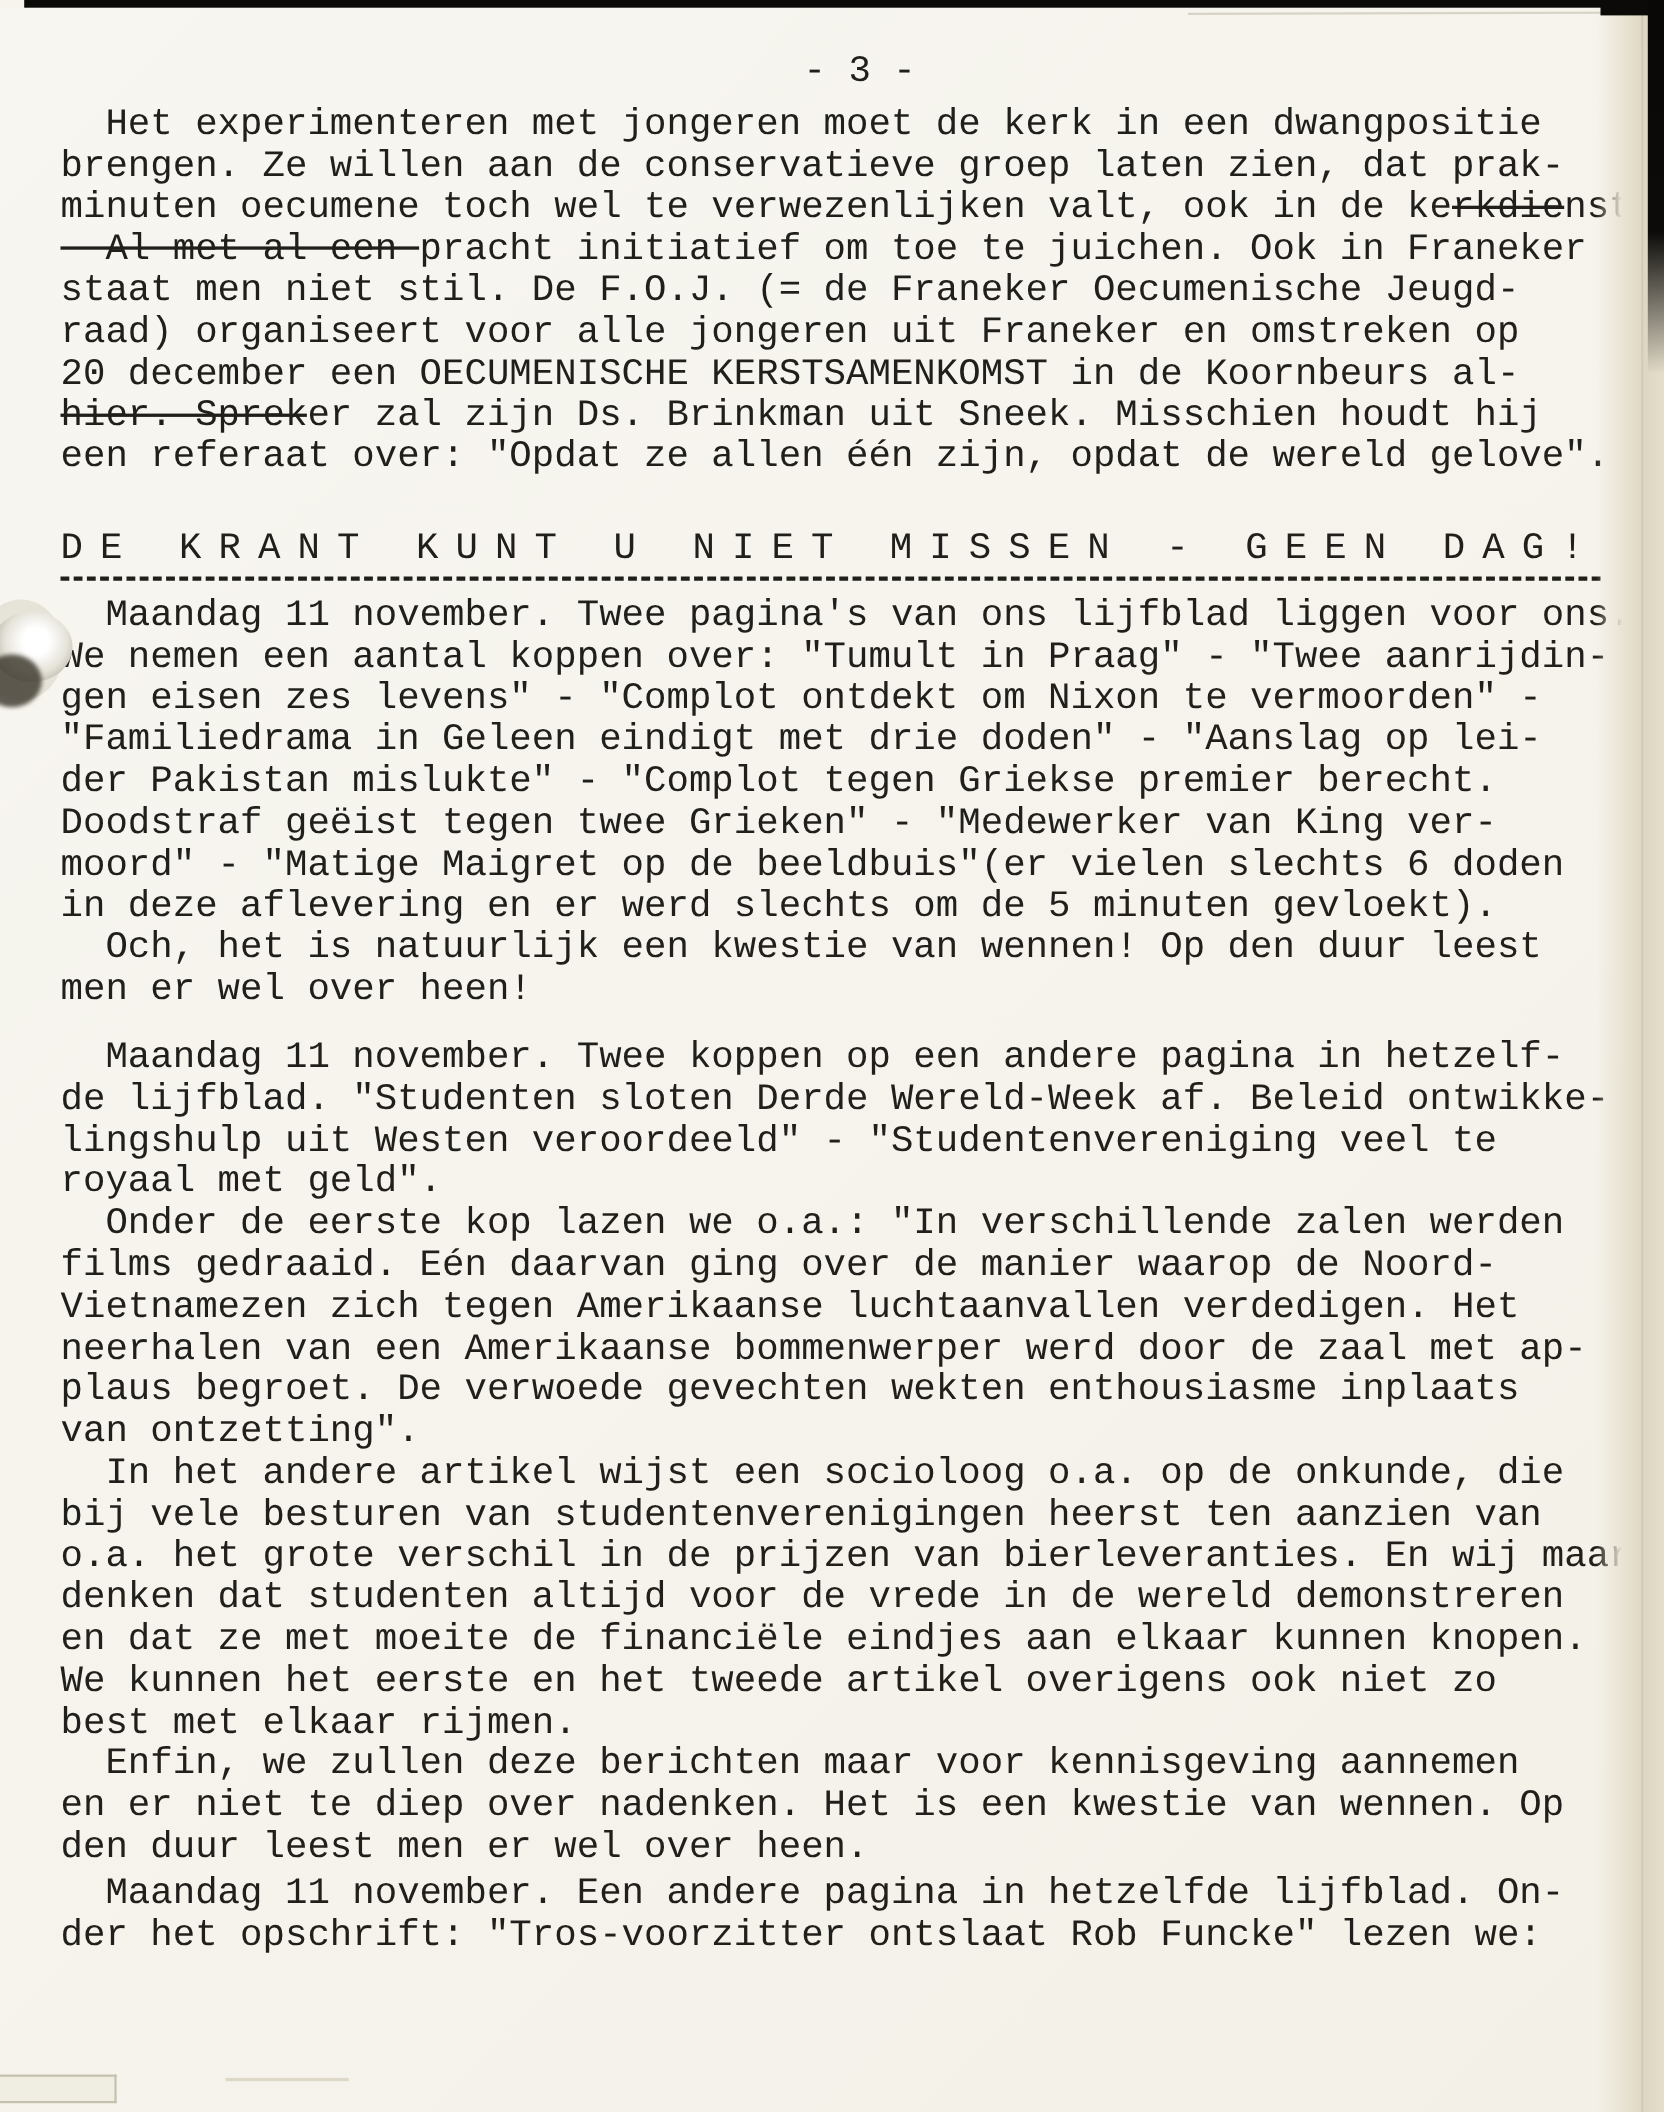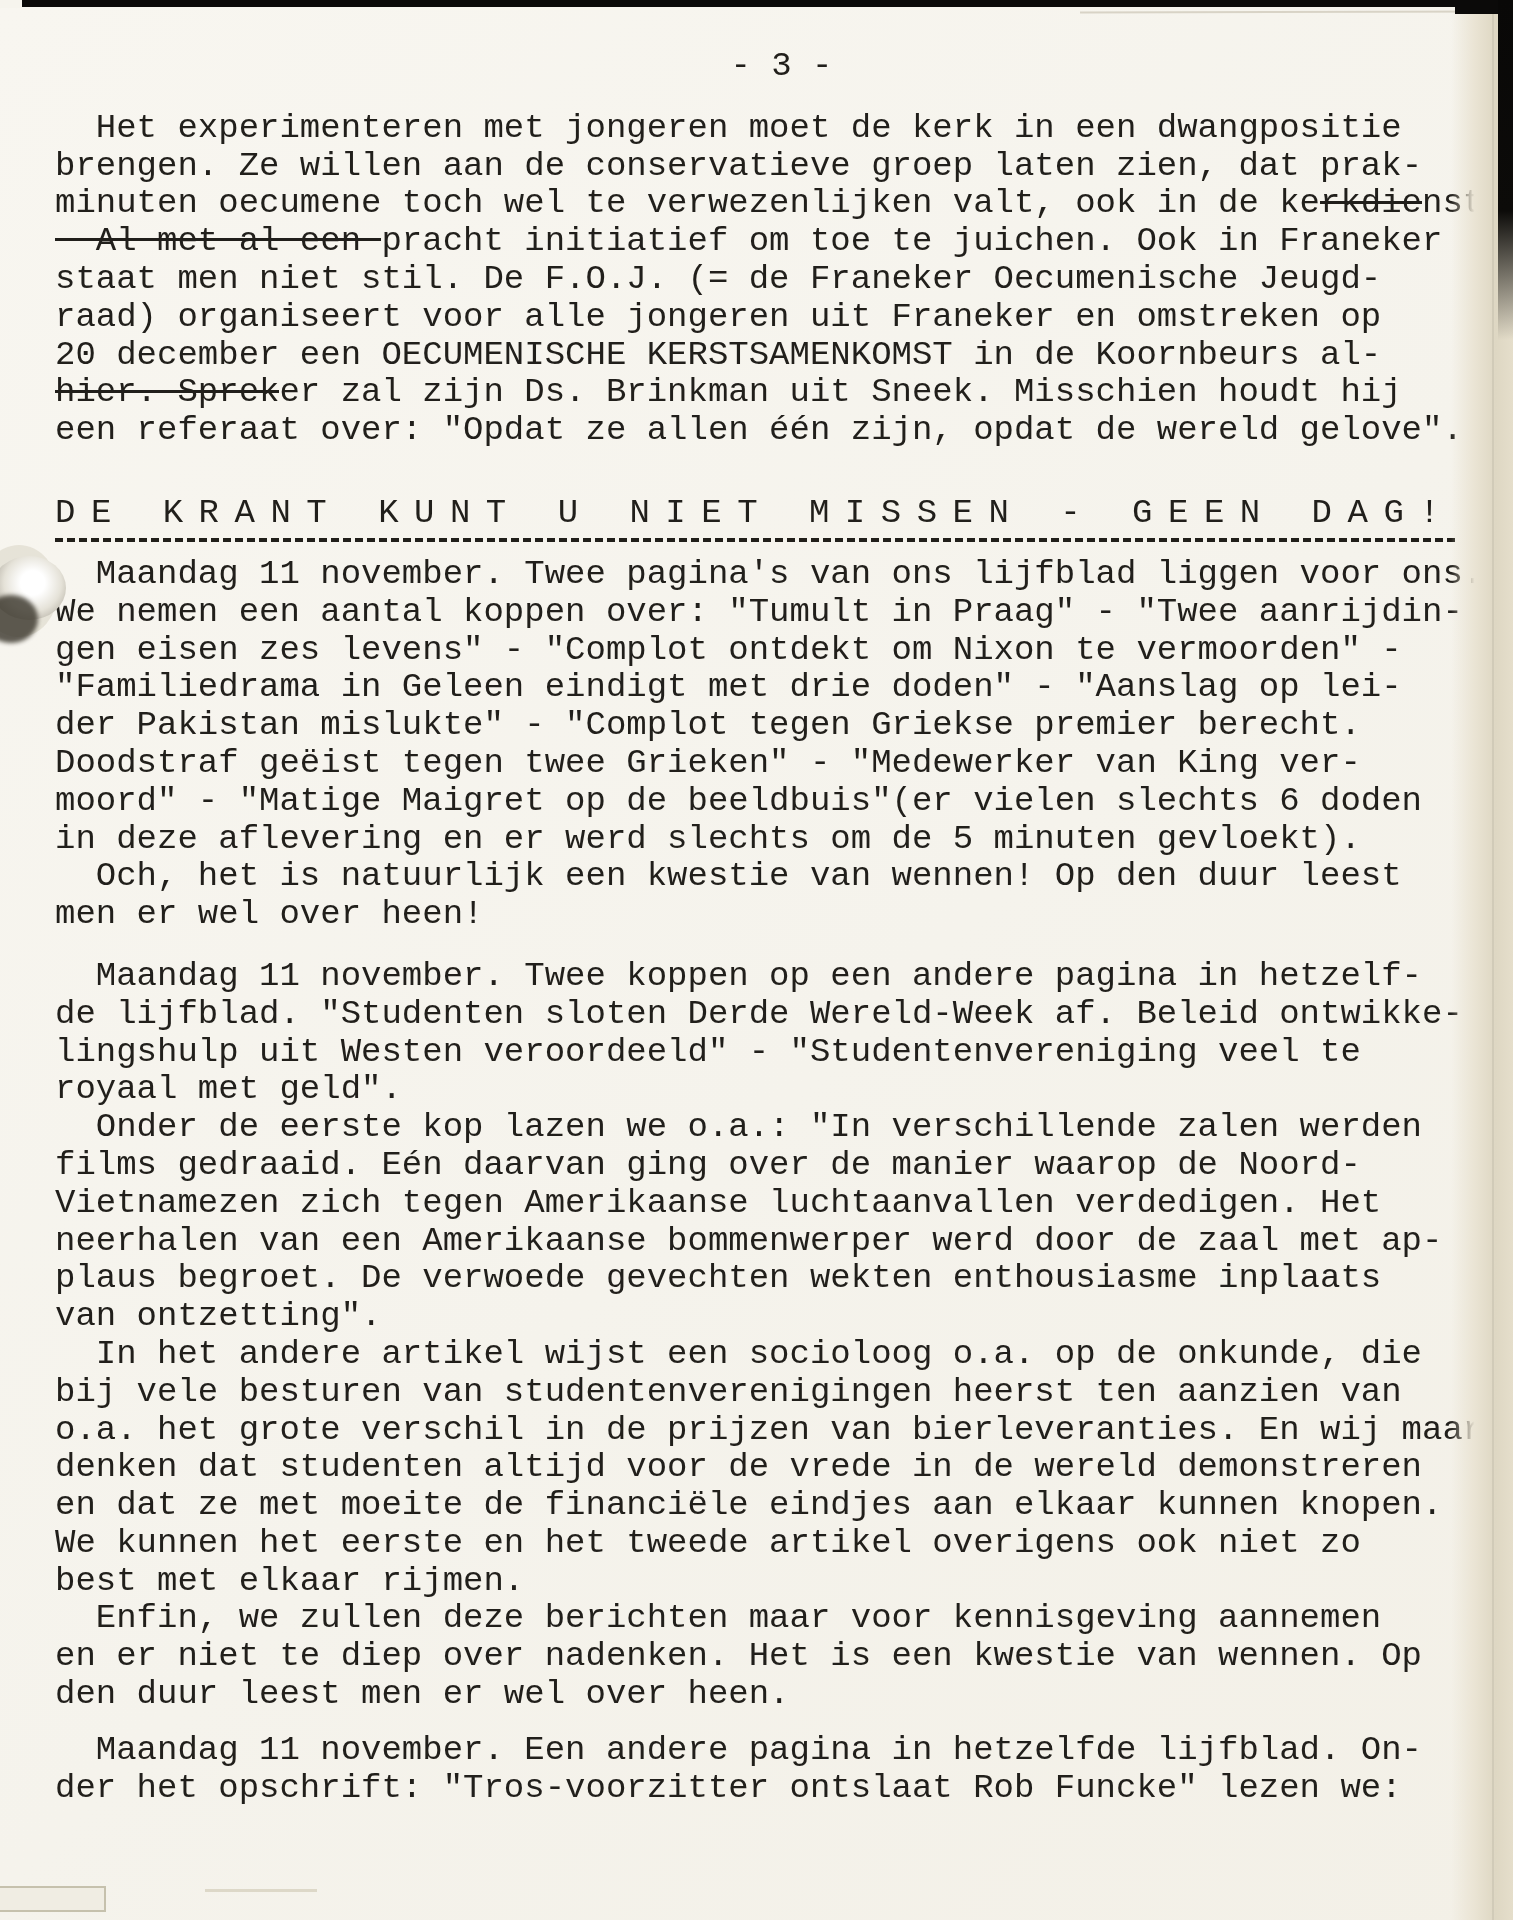--- a/index.html
+++ b/index.html
@@ -21,41 +21,41 @@
     color: #211f1b;
     font-size: 34px;
     line-height: 37.8px;
   }
   .page-number {
     margin-top: 48px;
     text-align: center;
     white-space: pre;
   }
   .para { white-space: pre; }
-  .para-1 { margin-top: 24px; }
+  .para-1 { margin-top: 10px; }
   .signature-line {
     margin-top: 12px;
     text-align: right;
     padding-right: 88px;
     white-space: pre;
   }
   .headline {
     margin-top: 44px;
     line-height: 38px;
     white-space: pre;
   }
   .headline .hl-inner {
     letter-spacing: 15.5px;
     border-bottom: 4px dashed #211f1a;
     padding-bottom: 6px;
     text-align: center;
   }
   .para-2 { margin-top: 24px; }
   .para-3 { margin-top: 24px; }
-  .para-4 { margin-top: 18px; }
+  .para-4 { margin-top: 4px; }
   .ul {
     border-bottom: 3px solid currentColor;
     padding-bottom: 16px;
   }
   
   .top-edge-bar {
     position: absolute; top: 0; left: 0; width: 100%; height: 7px;
     background: #0b0a09; z-index: 5;
   }
   .top-edge-notch {

